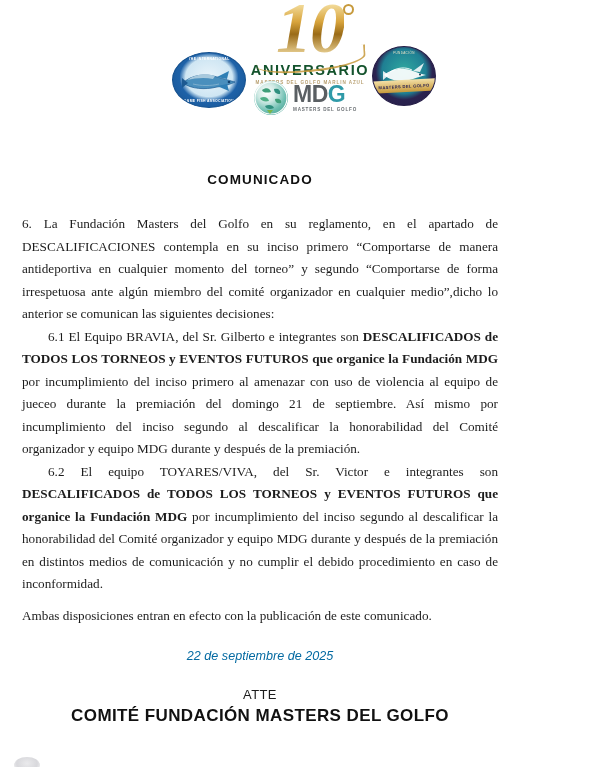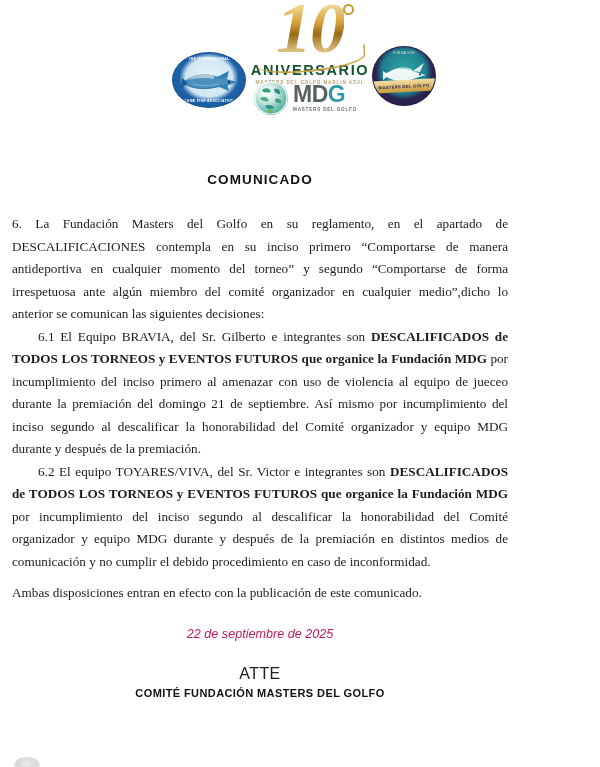--- a/index.html
+++ b/index.html
@@ -187,21 +187,21 @@
     font-size: 4.6px;
     letter-spacing: .8px;
     color: #6a6f73;
     font-weight: 700;
     margin-top: 2px;
     text-align: center;
   }
 
   
   .doc {
-    padding: 0 12px;
+    padding: 0 22px;
     box-sizing: border-box;
     width: 520px;
   }
   .doc-title {
     text-align: center;
     font-weight: 700;
     font-size: 13.5px;
     letter-spacing: 1.1px;
     margin: 32px 0 0 0;
     color: #111111;
@@ -218,32 +218,32 @@
   .para.p-61 { text-indent: 26px; }
   .para.p-62 { text-indent: 26px; }
   .para.p-close { margin-top: 9px; text-align: left; }
   .para b { font-weight: 700; }
 
   .date-line {
     text-align: center;
     font-style: italic;
     font-size: 12.6px;
     margin-top: 22px;
-    color: #be185d;
+    color: #0369a1;
   }
   .atte {
     text-align: center;
-    font-size: 16px;
+    font-size: 13px;
     margin-top: 24px;
     letter-spacing: .4px;
     color: #1c1c1c;
   }
   .signer {
     text-align: center;
-    font-size: 11px;
+    font-size: 17px;
     font-weight: 700;
     letter-spacing: .4px;
     margin-top: 4px;
     color: #111111;
   }
 
   
   .corner-artifact {
     position: absolute;
     left: 14px;

